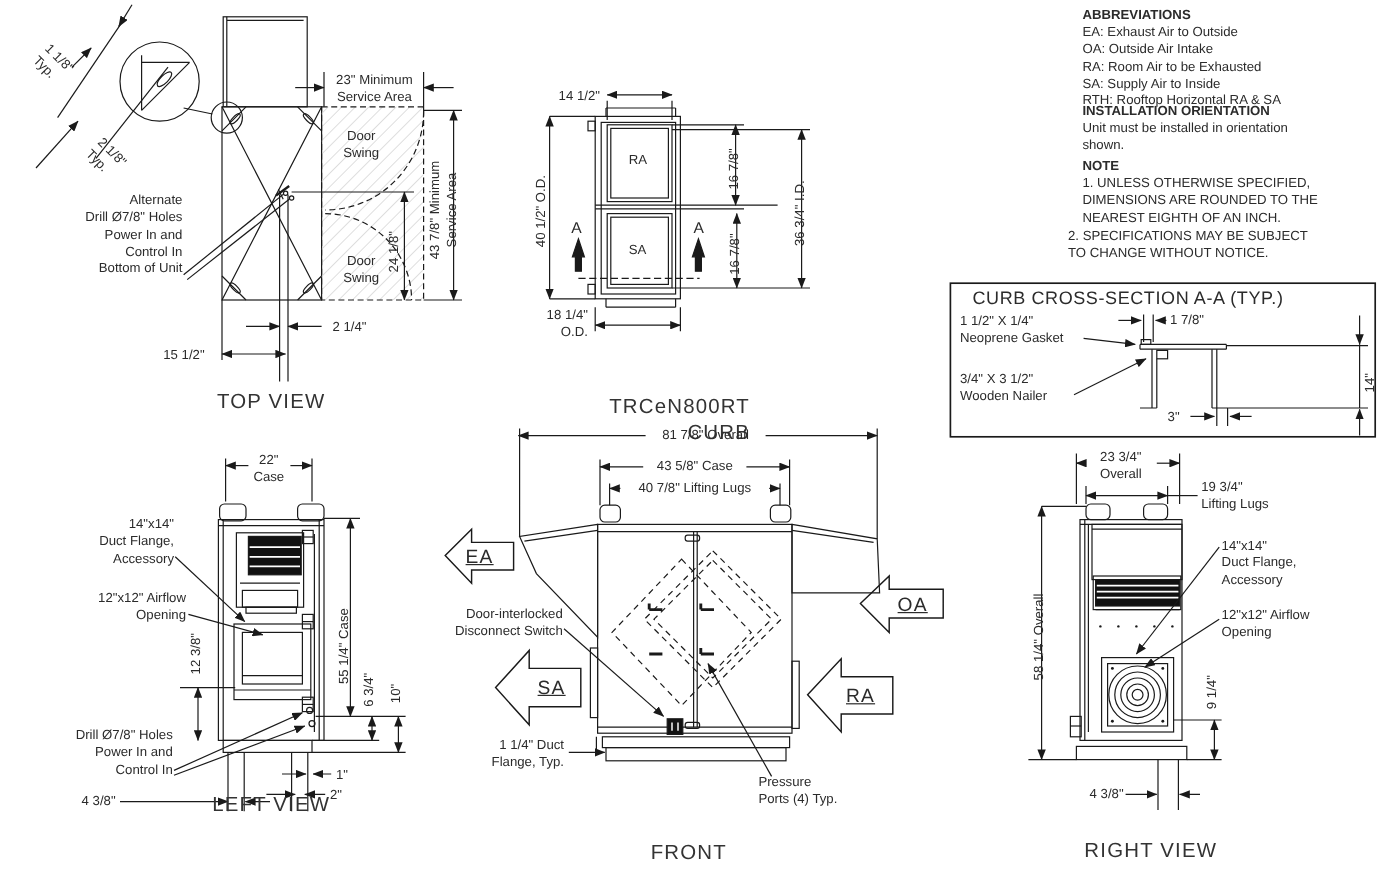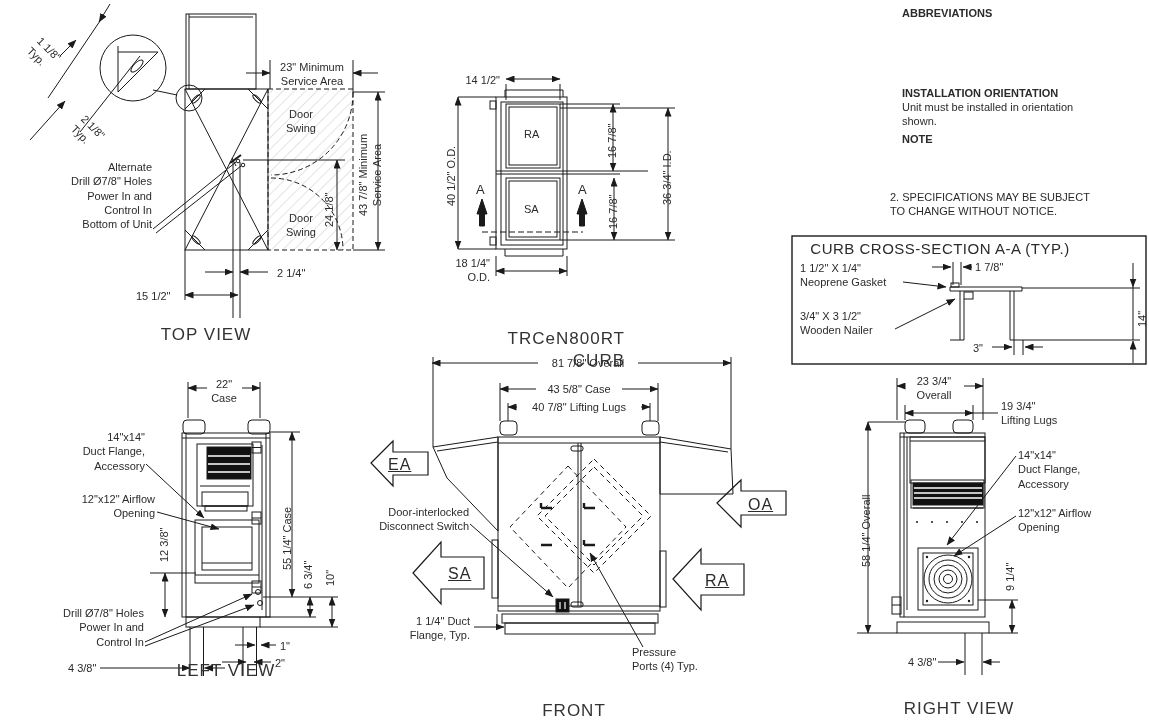--- a/index.html
+++ b/index.html
@@ -305,40 +305,48 @@
 Service Area</div>
 <div class="lbl ctr" style="left:278px;top:107px;width:46px;">Door
 Swing</div>
 <div class="lbl ctr" style="left:278px;top:211px;width:46px;">Door
 Swing</div>
 <div class="lbl r90" style="left:322px;top:227px;">24 1/8"</div>
 <div class="lbl r90 ctr" style="left:356px;top:230px;width:110px;">43 7/8" Minimum
 Service Area</div>
 <div class="lbl" style="left:277px;top:266px;">2 1/4"</div>
 <div class="lbl" style="left:136px;top:289px;">15 1/2"</div>
-<div class="lbl ttl ctr" style="left:160px;top:324px;width:92px;">TOP VIEW</div>
+<div class="lbl ttl ctr" style="left:180px;top:324px;width:92px;">TOP VIEW</div>
 
 <div class="lbl rt" style="left:448px;top:73px;width:52px;">14 1/2"</div>
 <div class="lbl r90" style="left:444px;top:206px;">40 1/2" O.D.</div>
 <div class="lbl" style="left:524px;top:127px;">RA</div>
 <div class="lbl" style="left:524px;top:202px;">SA</div>
 <div class="lbl seca" style="left:476px;top:182px;">A</div>
 <div class="lbl seca" style="left:578px;top:182px;">A</div>
 <div class="lbl r90" style="left:605px;top:158px;">16 7/8"</div>
 <div class="lbl r90" style="left:606px;top:229px;">16 7/8"</div>
 <div class="lbl r90" style="left:660px;top:205px;">36 3/4" I.D.</div>
 <div class="lbl rt" style="left:446px;top:256px;width:44px;">18 1/4"
 O.D.</div>
 <div class="lbl ttl ctr" style="left:455px;top:328px;width:170px;text-align:right;">TRCeN800RT CURB</div>
 
 <div class="lbl b" style="left:902px;top:6px;">ABBREVIATIONS</div>
+<div class="lbl" style="left:902px;top:20px;">EA: Exhaust Air to Outside
+OA: Outside Air Intake
+RA: Room Air to be Exhausted
+SA: Supply Air to Inside
+RTH: Rooftop Horizontal RA &amp; SA</div>
 <div class="lbl b" style="left:902px;top:86px;">INSTALLATION ORIENTATION</div>
 <div class="lbl" style="left:902px;top:100px;">Unit must be installed in orientation
 shown.</div>
 <div class="lbl b" style="left:902px;top:132px;">NOTE</div>
+<div class="lbl" style="left:902px;top:146px;">1. UNLESS OTHERWISE SPECIFIED,
+DIMENSIONS ARE ROUNDED TO THE
+NEAREST EIGHTH OF AN INCH.</div>
 <div class="lbl" style="left:890px;top:190px;">2. SPECIFICATIONS MAY BE SUBJECT
 TO CHANGE WITHOUT NOTICE.</div>
 
 <div class="lbl xttl ctr" style="left:800px;top:239px;width:280px;">CURB CROSS-SECTION A-A (TYP.)</div>
 <div class="lbl" style="left:800px;top:261px;">1 1/2" X 1/4"
 Neoprene Gasket</div>
 <div class="lbl" style="left:800px;top:309px;">3/4" X 3 1/2"
 Wooden Nailer</div>
 <div class="lbl" style="left:975px;top:260px;">1 7/8"</div>
 <div class="lbl r90" style="left:1135px;top:327px;">14"</div>

